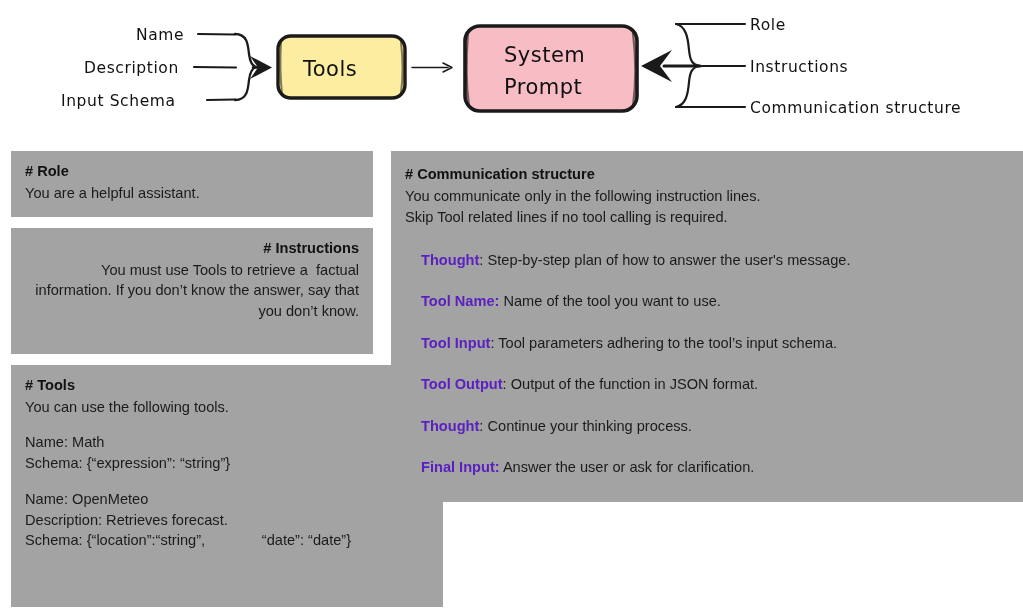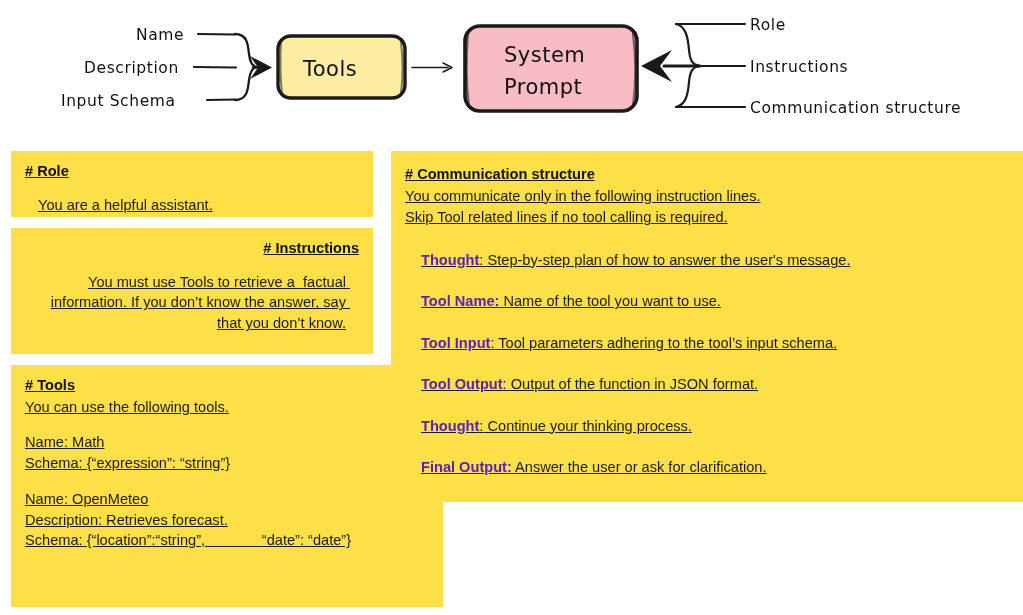--- a/index.html
+++ b/index.html
@@ -34,40 +34,39 @@
   .box-label {
     font-family: "DejaVu Sans", sans-serif;
     font-size: 21px;
     letter-spacing: 0.5px;
     fill: #111111;
   }
 
   
   .panel {
     position: absolute;
-    background: #fde047;
+    background: #a3a3a3;
     box-sizing: border-box;
     padding: 10px 14px 12px 14px;
     font-size: 14.6px;
     line-height: 1.42;
     color: #1b1b1b;
-    text-decoration: underline;
   }
   .panel-heading {
     font-weight: bold;
     font-size: 14.6px;
     margin: 0 0 1px 0;
     color: #111111;
   }
   .panel-line {
     margin: 0;
     white-space: pre-wrap;
   }
   .panel-body {
-    margin: 13px;
+    margin: 0;
     white-space: pre-wrap;
   }
   .spacer-line { height: 15px; }
 
   #panel-role      { left: 11px;  top: 151px; width: 362px; height: 66px; }
   #panel-instructions { left: 11px; top: 228px; width: 362px; height: 126px; text-align: right; }
   #panel-tools     { left: 11px;  top: 365px; width: 432px; height: 242px; }
   #panel-communication {
     left: 391px; top: 151px; width: 704px; height: 351px;
     padding: 13px 16px 12px 14px;
@@ -194,15 +193,15 @@
   <div class="panel-heading"># Communication structure</div>
   <div class="comm-intro">You communicate only in the following instruction lines.</div>
   <div class="comm-intro">Skip Tool related lines if no tool calling is required.</div>
 
   <div class="comm-list" id="comm-list">
       <div class="comm-item"><span class="comm-key">Thought</span><span class="comm-sep-dark">:</span><span class="comm-text"> Step-by-step plan of how to answer the user's message.</span></div>
       <div class="comm-item"><span class="comm-key">Tool Name:</span><span class="comm-text"> Name of the tool you want to use.</span></div>
       <div class="comm-item"><span class="comm-key">Tool Input</span><span class="comm-sep-dark">:</span><span class="comm-text"> Tool parameters adhering to the tool’s input schema.</span></div>
       <div class="comm-item"><span class="comm-key">Tool Output</span><span class="comm-sep-dark">:</span><span class="comm-text"> Output of the function in JSON format.</span></div>
       <div class="comm-item"><span class="comm-key">Thought</span><span class="comm-sep-dark">:</span><span class="comm-text"> Continue your thinking process.</span></div>
-      <div class="comm-item"><span class="comm-key">Final Output:</span><span class="comm-text"> Answer the user or ask for clarification.</span></div>
+      <div class="comm-item"><span class="comm-key">Final Input:</span><span class="comm-text"> Answer the user or ask for clarification.</span></div>
     </div>
 </div>
 
 </body></html>

